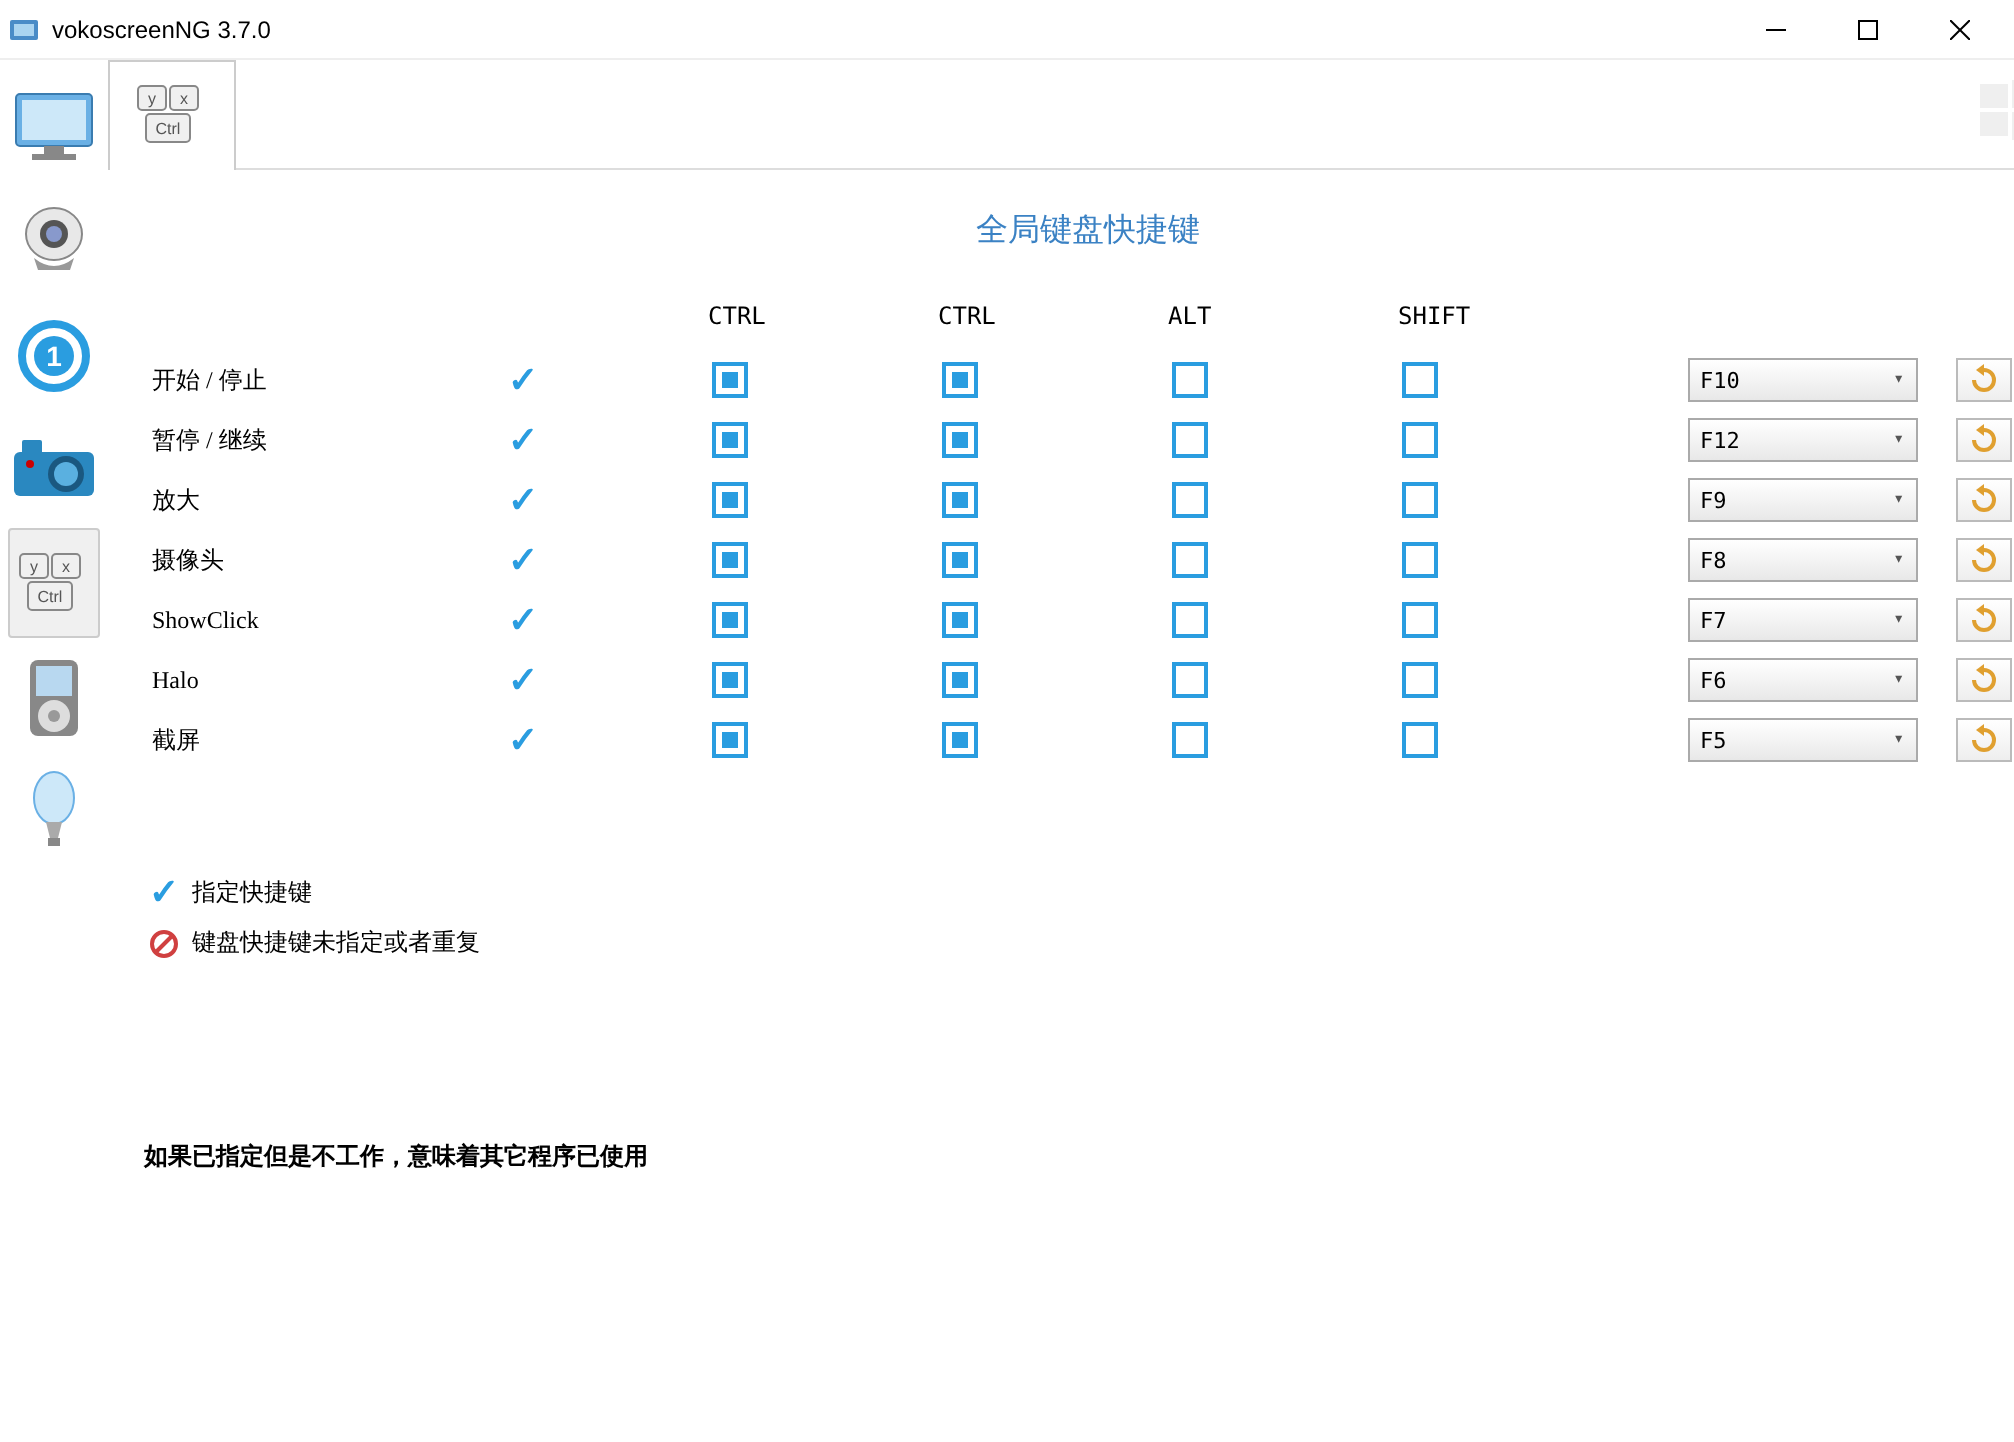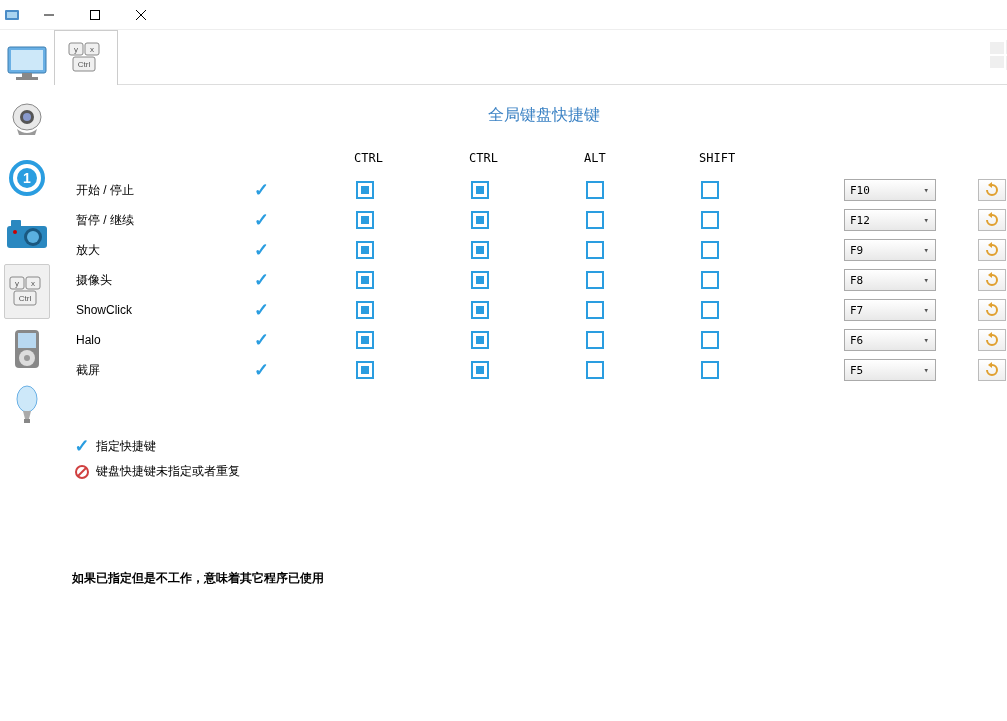--- a/index.html
+++ b/index.html
@@ -23,33 +23,33 @@
 .sub-tab { width: 64px; height: 55px; display: flex; align-items: center; justify-content: center; border: 1px solid #ccc; border-bottom: none; background: #fff; cursor: pointer; }
 .sub-tab.selected { background: #fff; }
 .win-logo { margin-left: auto; margin-right: 10px; opacity: 0.3; }
 
 .page-title { text-align: center; font-size: 16px; color: #3b82c4; margin: 20px 0 25px; font-family: "SimSun", serif; }
 
 .grid { padding: 0 20px; }
 .grid-header { display: flex; margin-bottom: 10px; }
 .grid-row { display: flex; align-items: center; height: 30px; margin-bottom: 0; }
 
-.col-label   { width: 170px; padding-left: 2px; font-family: Liberation Sans, sans-serif; }
+.col-label   { width: 170px; padding-left: 2px; font-family: Liberation Serif, serif; }
 .col-check   { width: 110px; display: flex; justify-content: flex-start; padding-left: 10px; }
 .col-mod     { width: 115px; display: flex; justify-content: flex-start; padding-left: 2px; }
 .col-hdr     { width: 115px; font-family: monospace; font-size: 12px; padding-left: 0; }
 .col-select  { width: 120px; margin-left: 30px; }
 .col-reset   { width: 50px; display: flex; justify-content: flex-end; padding-right: 8px; }
 
 .checkmark { color: #2a9de0; font-size: 18px; font-weight: bold; }
 
 .modcheck { width: 18px; height: 18px; border: 2px solid #2a9de0; display: inline-flex; align-items: center; justify-content: center; cursor: pointer; }
 .modcheck.checked::after { content: ""; width: 8px; height: 8px; background: #2a9de0; }
 
-.key-select { width: 92px; height: 22px; border: 1px solid #aaa; background: linear-gradient(#fff, #e8e8e8); font-family: monospace; font-size: 11px; padding: 0 5px; cursor: pointer; display: flex; align-items: center; position: relative; text-align: center;}
+.key-select { width: 115px; height: 22px; border: 1px solid #aaa; background: linear-gradient(#fff, #e8e8e8); font-family: monospace; font-size: 11px; padding: 0 5px; cursor: pointer; display: flex; align-items: center; position: relative; text-align: center;}
 .key-select::after { content: "▾"; position: absolute; right: 6px; font-size: 9px; color: #555; }
 
 .reset-btn { width: 28px; height: 22px; border: 1px solid #bbb; background: linear-gradient(#fff, #eee); display: flex; align-items: center; justify-content: center; cursor: pointer; }
 
 .legend { margin: 50px 0 0 18px; }
 .legend-row { display: flex; align-items: center; margin-bottom: 6px; font-size: 12px; }
 .legend-row .icon { width: 20px; display: flex; justify-content: center; margin-right: 4px; }
 
 .footnote { margin: 90px 0 0 18px; font-size: 12px; font-weight: bold; }
 
@@ -58,20 +58,21 @@
 </head>
 <body>
 
 <div class="titlebar">
   <span class="app-icon">
     <svg width="16" height="16" viewBox="0 0 16 16">
         <rect x="1" y="3" width="14" height="10" rx="1" fill="#4a8cc7"></rect>
         <rect x="3" y="5" width="10" height="6" fill="#aad4f0"></rect>
       </svg>
   </span>
+  <span class="title">vokoscreenNG 3.7.0</span>
   <div class="win-controls">
     <div class="win-btn">
         <svg width="10" height="10">
           <line x1="0" y1="5" x2="10" y2="5" stroke="#000" stroke-width="1"></line>
         </svg>
       </div>
     <div class="win-btn">
         <svg width="10" height="10">
           <rect x="0.5" y="0.5" width="9" height="9" fill="none" stroke="#000" stroke-width="1"></rect>
         </svg>

